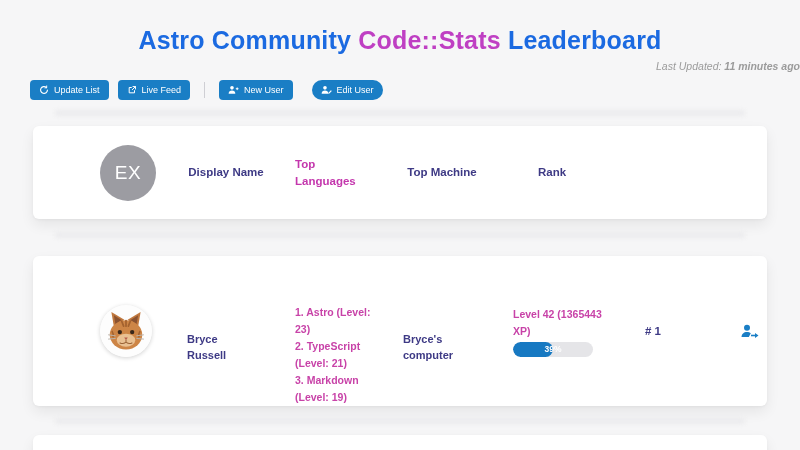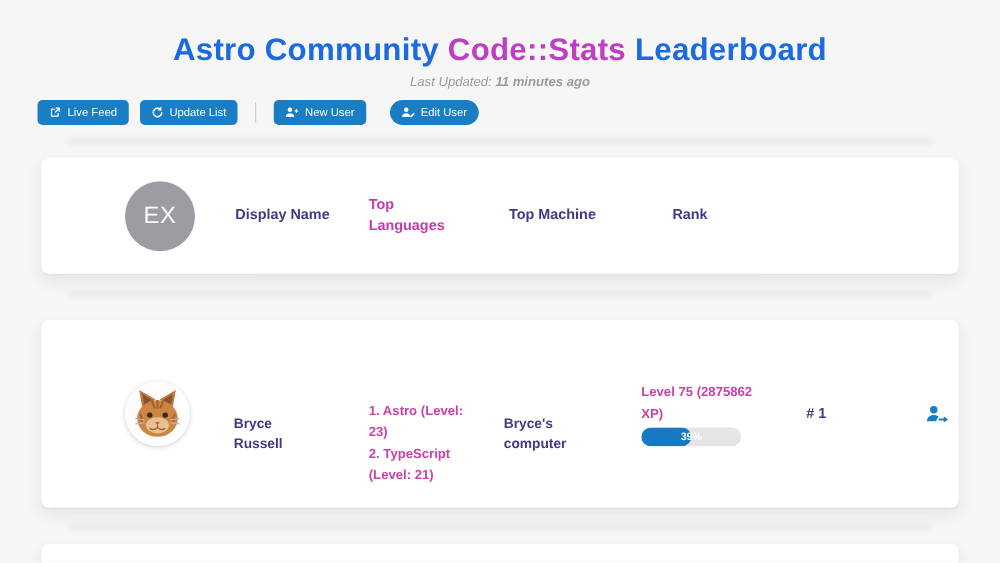--- a/index.html
+++ b/index.html
@@ -14,21 +14,21 @@
     font-family:"Liberation Sans","DejaVu Sans",sans-serif;
     -webkit-font-smoothing:antialiased;
   }
   
   .page-title{
     margin-top:25px;text-align:center;font-size:25px;font-weight:700;letter-spacing:.2px;line-height:30px;
   }
   .page-title .blue{color:var(--title-blue);}
   .page-title .magenta{color:var(--title-magenta);}
   .subtitle{
-    margin-top:5px;text-align:center;font-size:10.5px;font-style:italic;color:var(--subtitle-gray);line-height:12px;
+    margin-top:5px;text-align:right;font-size:10.5px;font-style:italic;color:var(--subtitle-gray);line-height:12px;
   }
   .subtitle b{font-weight:700;}
   
   .toolbar{margin:8px 0 0 30px;display:flex;align-items:center;}
   .btn{
     display:inline-flex;align-items:center;gap:5px;
     background:var(--button-blue);color:#fff;border:none;border-radius:4px;
     font-family:inherit;font-size:9px;font-weight:400;padding:5px 9px;line-height:10px;cursor:pointer;
   }
   .btn + .btn{margin-left:9px;}
@@ -79,36 +79,36 @@
 </head>
 <body>
 
 <h1 class="page-title"><span class="blue">Astro Community</span> <span class="magenta">Code::Stats</span> <span class="blue">Leaderboard</span></h1>
 
 <div class="subtitle"><span>Last Updated:</span> <b>11 minutes ago</b></div>
 
 <div class="toolbar">
   <button class="btn">
     <span>
+        <svg width="10" height="10" viewBox="0 0 16 16" fill="none" stroke="#fff" stroke-width="1.8" stroke-linecap="round">
+          <path d="M13.5 8a5.5 5.5 0 1 1-1.6-3.9"></path>
+          <path d="M12.3 1.5v3h-3" stroke-width="1.6"></path>
+        </svg>
+      </span>
+    <span>Update List</span>
+  </button>
+  <button class="btn">
+    <span>
         <svg width="10" height="10" viewBox="0 0 16 16" fill="none" stroke="#fff" stroke-width="1.6" stroke-linecap="round" stroke-linejoin="round">
           <path d="M7 4H3.5v8.5H12V9"></path>
           <path d="M9.5 2.5h4v4"></path>
           <path d="M13.5 2.5 8.5 7.5"></path>
         </svg>
       </span>
     <span>Live Feed</span>
-  </button>
-  <button class="btn">
-    <span>
-        <svg width="10" height="10" viewBox="0 0 16 16" fill="none" stroke="#fff" stroke-width="1.8" stroke-linecap="round">
-          <path d="M13.5 8a5.5 5.5 0 1 1-1.6-3.9"></path>
-          <path d="M12.3 1.5v3h-3" stroke-width="1.6"></path>
-        </svg>
-      </span>
-    <span>Update List</span>
   </button>
   <div class="toolbar-divider"></div>
   <button class="btn">
     <span>
         <svg width="11" height="10" viewBox="0 0 18 16" fill="#fff">
           <circle cx="6.5" cy="4.5" r="3"></circle>
           <path d="M1 14c0-3 2.4-5 5.5-5s5.5 2 5.5 5z"></path>
           <rect x="12.5" y="5.2" width="5" height="1.6" rx=".8"></rect>
           <rect x="14.2" y="3.5" width="1.6" height="5" rx=".8"></rect>
         </svg>
@@ -163,24 +163,25 @@
           <path d="M22.3 30 h3.4 l-1.7 2.3 z" fill="#b65b4a"></path>
           <path d="M24 32.3 v2 M24 34.3 q-3 2.2 -5.5 .7 M24 34.3 q3 2.2 5.5 .7" stroke="#9a6336" stroke-width="1" fill="none" stroke-linecap="round"></path>
           <path d="M7.5 27.5 L14.5 28.5 M7.5 31.5 L14.5 30.8 M40.5 27.5 L33.5 28.5 M40.5 31.5 L33.5 30.8" stroke="#b9b4ae" stroke-width="0.9"></path>
         </svg>
       </div>
     </div>
     <div class="cell-text">Bryce Russell</div>
     <div class="lang-list">
       <div>1. Astro (Level: 23)</div>
       <div>2. TypeScript (Level: 21)</div>
+      <div>3. Markdown (Level: 19)</div>
     </div>
     <div class="cell-text">Bryce's computer</div>
     <div class="level-cell">
-      <div>Level 75 (2875862 XP)</div>
+      <div>Level 42 (1365443 XP)</div>
       <div class="progress-track">
         <div class="progress-fill" style="width: 39%;">39%</div>
       </div>
     </div>
     <div class="rank-text"># 1</div>
     <div class="action-cell">
       <button class="profile-link">
         <span><svg width="20" height="17" viewBox="0 0 20 16" fill="currentColor">
               <circle cx="7" cy="4.2" r="3"></circle>
               <path d="M1.5 13.5c0-3 2.4-5 5.5-5 1.5 0 2.8.45 3.8 1.2l-2 3.8z"></path>

